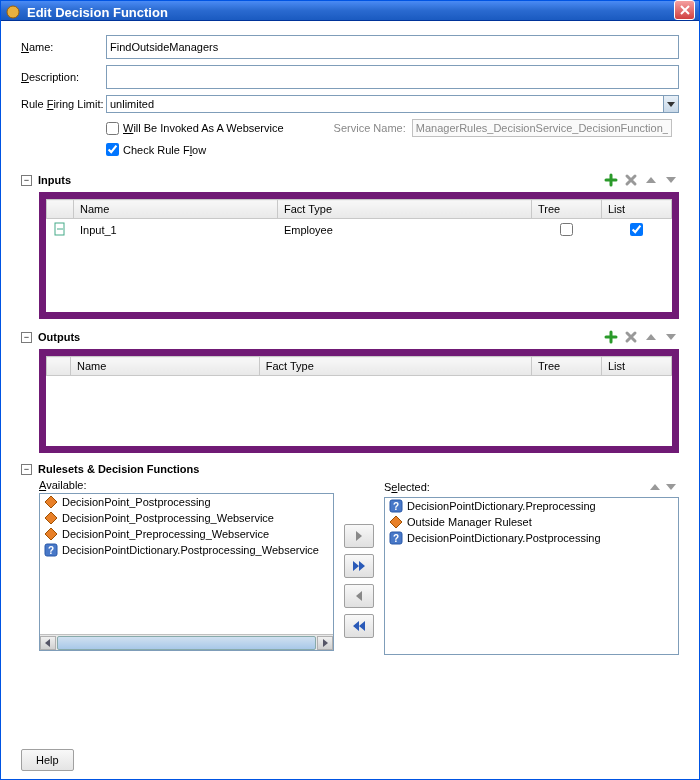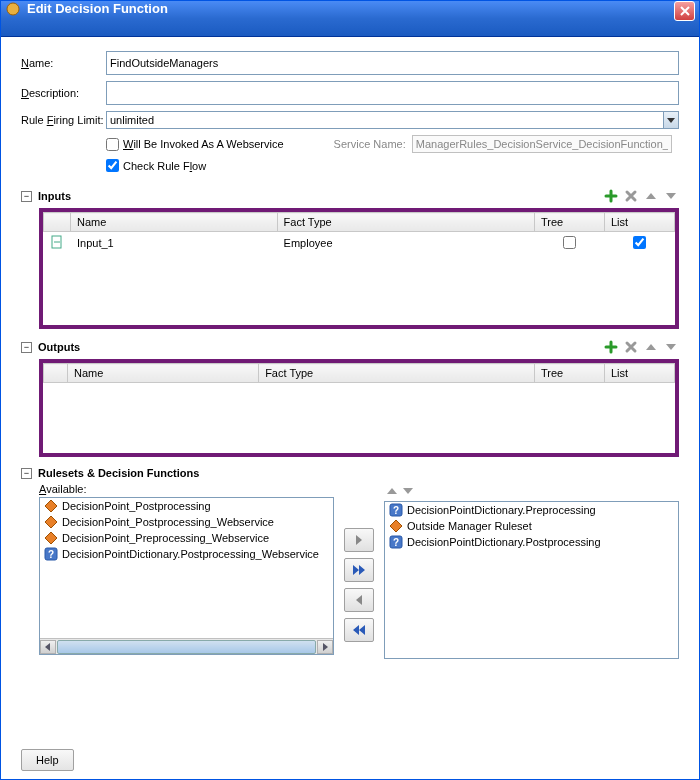--- a/index.html
+++ b/index.html
@@ -1,19 +1,19 @@
 <!DOCTYPE html>
 <html><head>
 <meta charset="utf-8">
 <style>
 * { box-sizing: border-box; margin: 0; padding: 0; }
 body { font-family: Tahoma, Arial, sans-serif; font-size: 11px; color: #000; background: #fff; }
 
 .window { width: 700px; height: 780px; border: 1px solid #0054e3; display: flex; flex-direction: column; }
-.titlebar { background: linear-gradient(to bottom, #4a8bf5 0%, #2a6ad0 50%, #1a5ac0 100%); height: 36px; display: flex; align-items: flex-start; padding: 0 4px; color: #fff; font-weight: bold; font-size: 13px; border-bottom: 1px solid #003399; }
+.titlebar { background: linear-gradient(to bottom, #4a8bf5 0%, #2a6ad0 50%, #1a5ac0 100%); height: 20px; display: flex; align-items: flex-end; padding: 0 4px; color: #fff; font-weight: bold; font-size: 13px; border-bottom: 1px solid #003399; }
 .titlebar-icon { width: 16px; height: 16px; margin-right: 6px; display: flex; align-items: center; justify-content: center; }
 .titlebar-title { flex: 1; }
 .close-btn { width: 21px; height: 20px; background: linear-gradient(to bottom, #f5a0a0, #d04040); border: 1px solid #fff; border-radius: 3px; display: flex; align-items: center; justify-content: center; color: #fff; font-weight: bold; font-size: 12px; cursor: pointer; }
 
 .content { flex: 1; background: #fff; padding: 14px 20px 8px 20px; overflow: hidden; display: flex; flex-direction: column; }
 
 .form-row { display: flex; align-items: center; margin-bottom: 6px; }
 .form-label { width: 85px; font-size: 11px; }
 .form-input { flex: 1; border: 1px solid #7f9db9; padding: 1px 3px; font-size: 11px; height: 24px; }
 .combo-wrap { flex: 1; display: flex; }
@@ -28,21 +28,21 @@
 
 input[type=checkbox] { width:13px; height:13px; }
 
 .section { margin-top: 10px; }
 .section-header { display: flex; align-items: center; margin-bottom: 4px; }
 .section-toggle { width: 11px; height: 11px; border:1px solid #7a7a7a; background:#fff; display:flex; align-items:center; justify-content:center; font-size:9px; margin-right:6px; cursor:pointer; line-height:1; }
 .section-title { font-weight: bold; font-size: 11px; flex: 1; }
 .section-tools { display:flex; gap:4px; }
 .tool-btn { width:16px; height:16px; display:flex; align-items:center; justify-content:center; cursor:pointer; }
 
-.table-wrap { border: 4px solid #701a75; margin-left: 18px; background:#fff; }
+.table-wrap { border: 7px solid #701a75; margin-left: 18px; background:#fff; }
 .tbl { width: 100%; border-collapse: collapse; font-size: 11px; }
 .tbl th { background: linear-gradient(#f8f8f8,#e8e8e8); border: 1px solid #c8c8c8; padding: 3px 6px; text-align: left; font-weight: normal; }
 .tbl td { padding: 3px 6px; border: 1px solid transparent; }
 .tbl td.ctr { text-align:center; }
 .table-body-space { height: 70px; }
 
 .shuttle { display: flex; margin-left: 18px; gap: 10px; }
 .shuttle-col { flex: 1; display:flex; flex-direction:column; }
 .shuttle-label { margin-bottom: 2px; }
 .shuttle-list { border: 1px solid #7f9db9; background: #fff; height: 158px; overflow: auto; font-size: 11px; }
@@ -295,20 +295,21 @@
               </svg>
             </div>
           <div class="shuttle-btn">
               <svg width="16" height="12" viewBox="0 0 16 12">
                 <path d="M14 1 L8 6 L14 11 Z M8 1 L2 6 L8 11 Z" fill="#2a5ab8"></path>
               </svg>
             </div>
         </div>
         <div class="shuttle-col">
           <div class="sel-header">
+            <div class="lbl">S<u>e</u>lected:</div>
             <span class="tool-btn">
                 <svg width="14" height="14" viewBox="0 0 14 14">
                   <path d="M2 10 L7 4 L12 10 Z" fill="#999"></path>
                 </svg>
               </span>
             <span class="tool-btn">
                 <svg width="14" height="14" viewBox="0 0 14 14">
                   <path d="M2 4 L7 10 L12 4 Z" fill="#999"></path>
                 </svg>
               </span>

